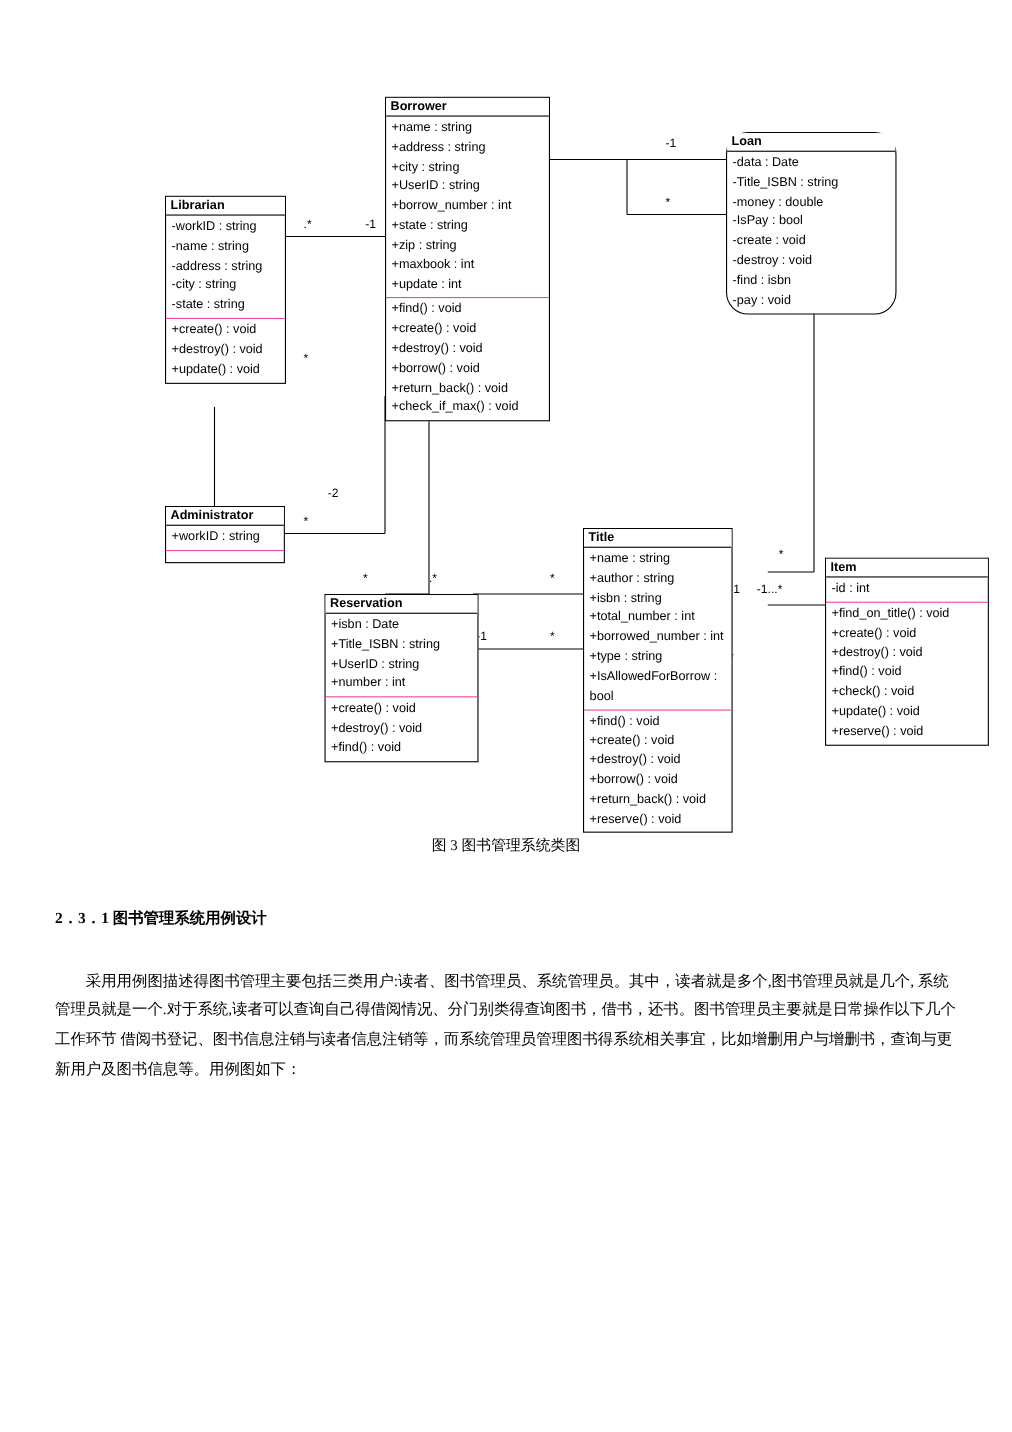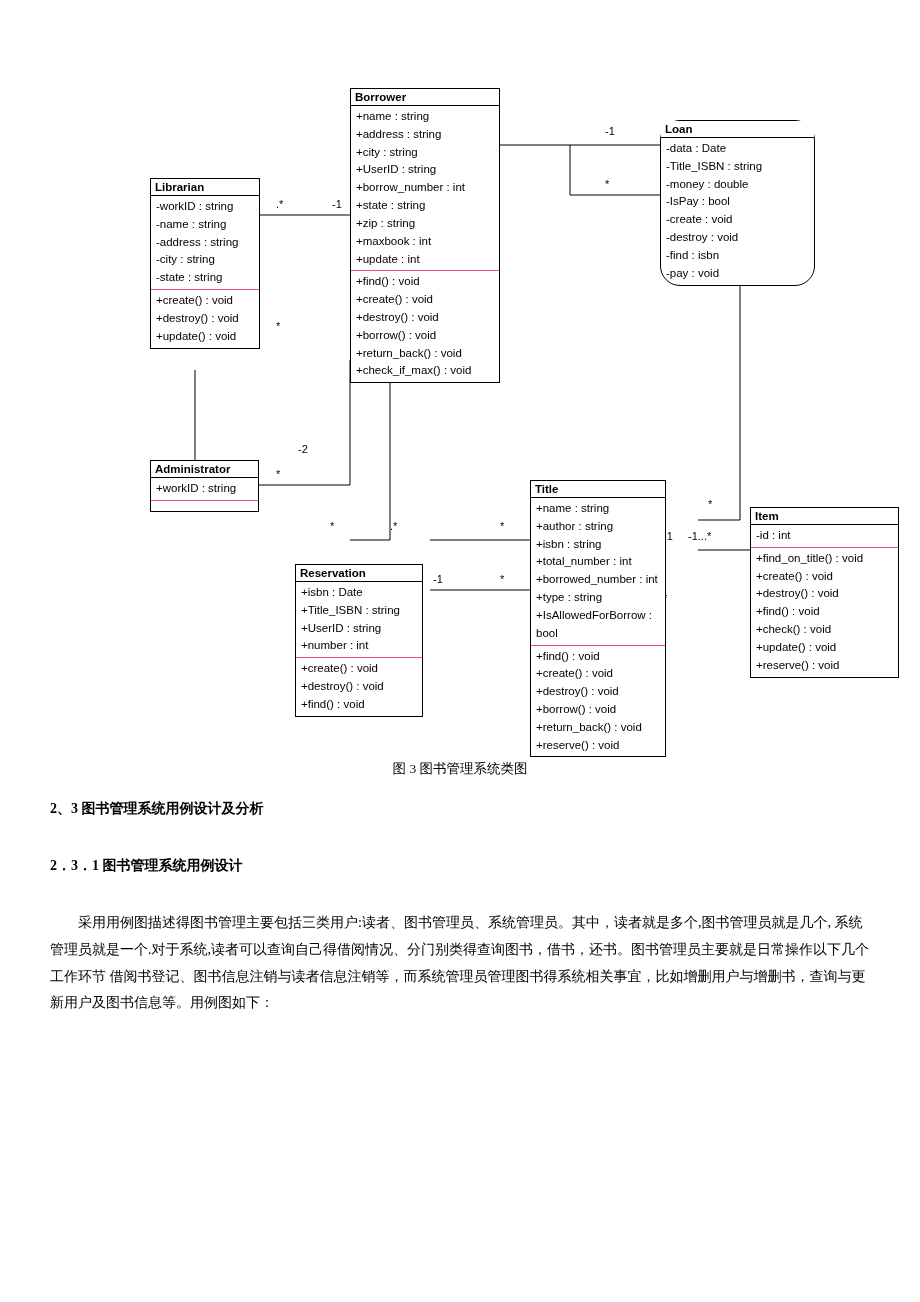--- a/index.html
+++ b/index.html
@@ -193,21 +193,21 @@
   </div>
 
   <div class="uml-box" style="left:110px; top:430px; width:109px;">
     <div class="box-title">Administrator</div>
     <div class="box-section">
       <div>+workID : string</div>
     </div>
     <div class="box-section" style="height:10px;"></div>
   </div>
 
-  <div class="uml-box" style="left:255px; top:534px; width:128px;">
+  <div class="uml-box" style="left:255px; top:510px; width:140px;">
     <div class="box-title">Reservation</div>
     <div class="box-section">
       <div>+isbn : Date</div>
       <div>+Title_ISBN : string</div>
       <div>+UserID : string</div>
       <div>+number : int</div>
     </div>
     <div class="box-section">
       <div>+create() : void</div>
       <div>+destroy() : void</div>
@@ -250,18 +250,17 @@
       <div>+update() : void</div>
       <div>+reserve() : void</div>
     </div>
   </div>
 
 </div>
 
 <div class="caption">图 3  图书管理系统类图</div>
 
 <div class="text-content">
-  <div class="section-heading">2、3   图书管理系统用例设计及分析</div>
   <br>
   <div class="sub-heading">2．3．1   图书管理系统用例设计</div>
   <br>
   <div class="indent">采用用例图描述得图书管理主要包括三类用户:读者、图书管理员、系统管理员。其中，读者就是多个,图书管理员就是几个, 系统管理员就是一个.对于系统,读者可以查询自己得借阅情况、分门别类得查询图书，借书，还书。图书管理员主要就是日常操作以下几个工作环节 借阅书登记、图书信息注销与读者信息注销等，而系统管理员管理图书得系统相关事宜，比如增删用户与增删书，查询与更新用户及图书信息等。用例图如下：</div>
 </div>
 
 </body></html>

